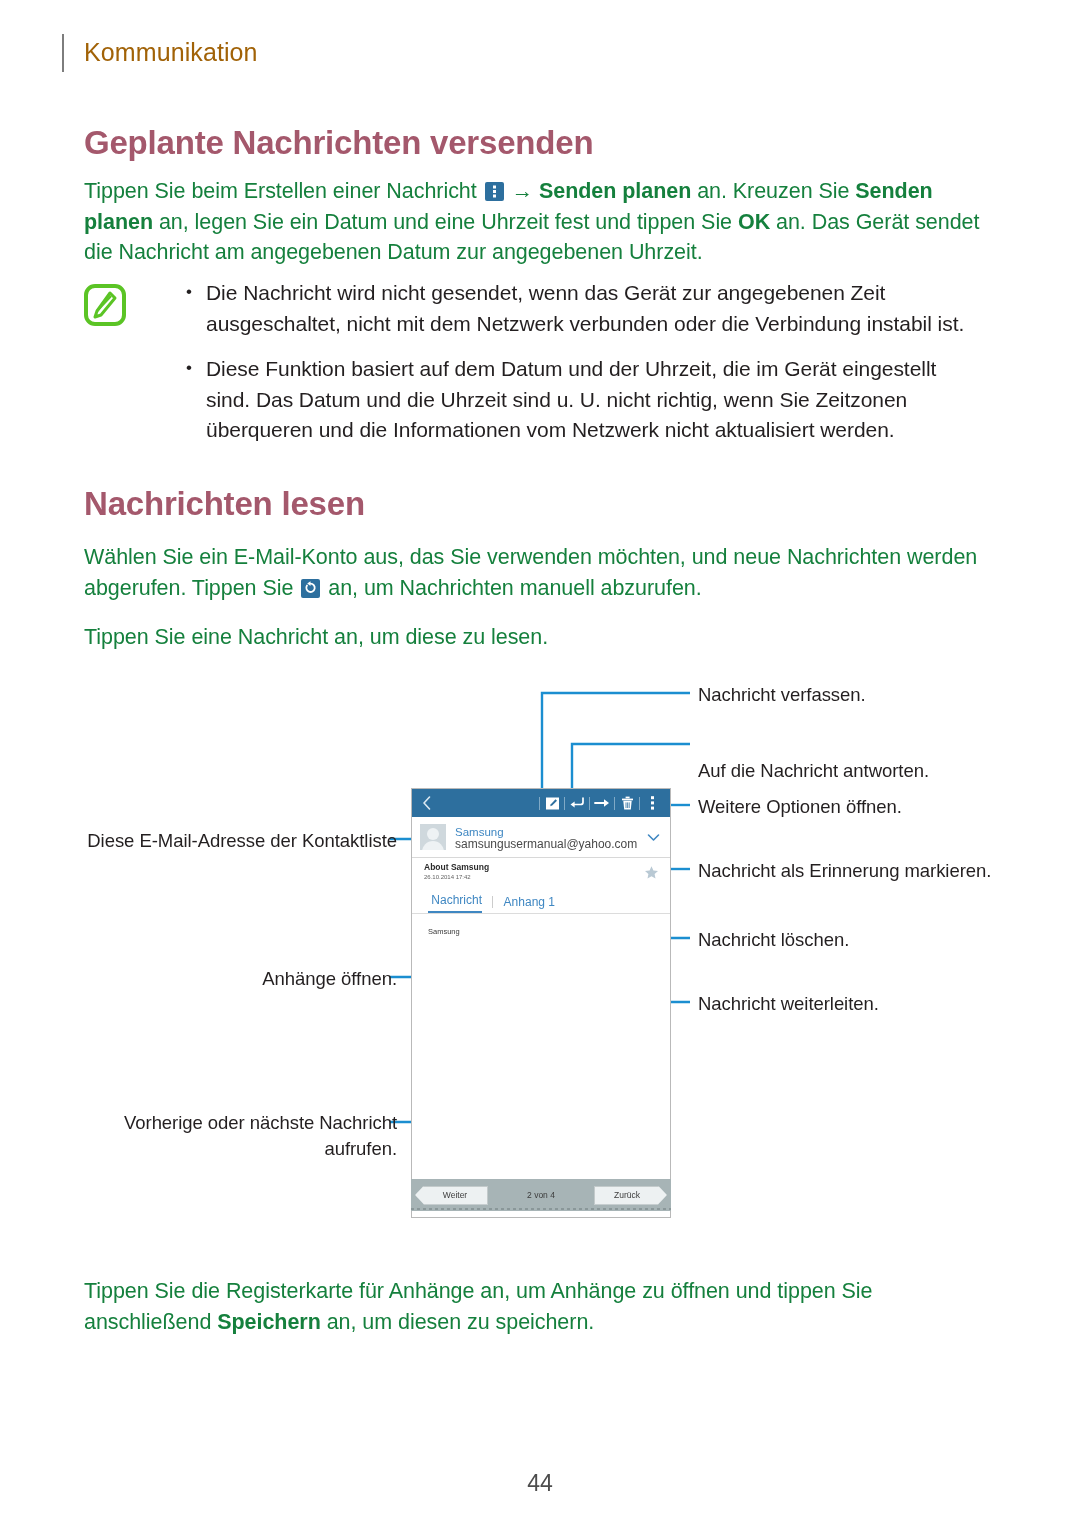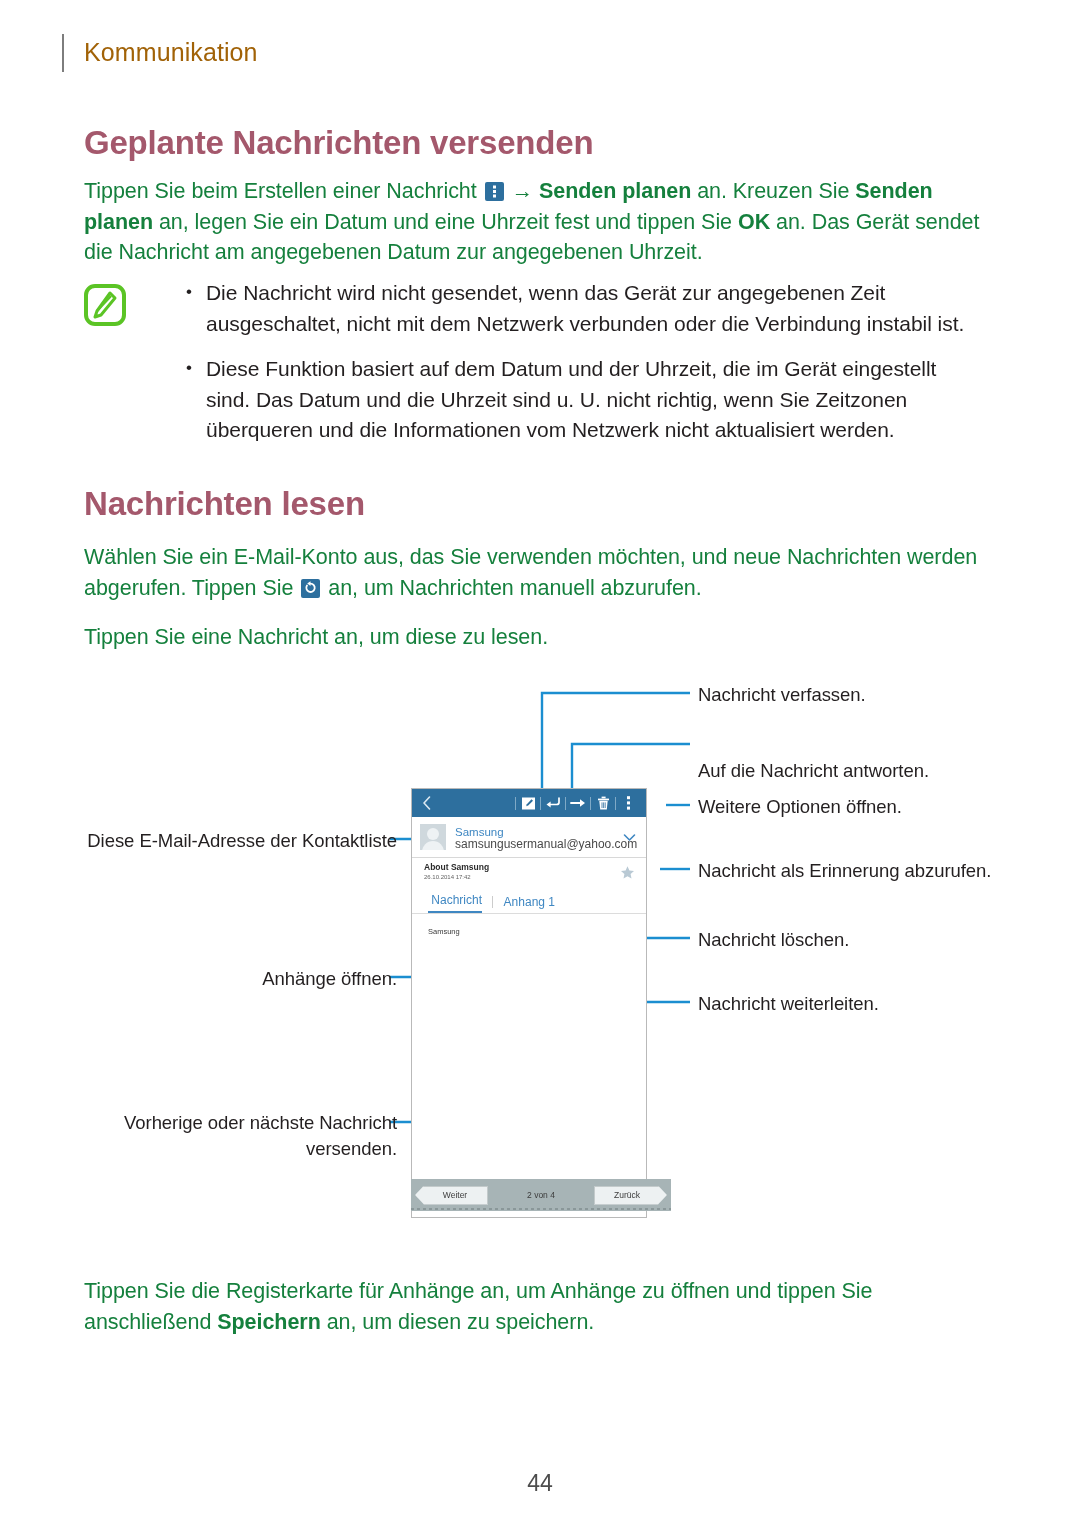--- a/index.html
+++ b/index.html
@@ -120,21 +120,21 @@
     left: 0;
     top: 660px;
     width: 1080px;
     height: 580px;
   }
 
   .screen-shell {
     position: absolute;
     left: 411px;
     top: 128px;
-    width: 236px;
+    width: 260px;
     height: 430px;
     background: #ffffff;
     border: 1px solid #b9b9b9;
     box-sizing: border-box;
   }
 
   .toolbar {
     position: absolute;
     left: 0;
     top: 0;
@@ -547,31 +547,31 @@
   <div class="bottom-bar">
     <div class="nav-btn left">Weiter</div>
     <div class="page-count">2 von 4</div>
     <div class="nav-btn right">Zurück</div>
   </div>
   <div class="dotted-line"></div>
 
   <div class="callout right" id="c-verfassen">Nachricht verfassen.</div>
   <div class="callout right" id="c-antworten">Auf die Nachricht antworten.</div>
   <div class="callout right" id="c-optionen">Weitere Optionen öffnen.</div>
-  <div class="callout right" id="c-erinnerung">Nachricht als Erinnerung abzurufen.</div>
+  <div class="callout right" id="c-erinnerung">Nachricht als Erinnerung markieren.</div>
   <div class="callout right" id="c-loeschen">Nachricht löschen.</div>
   <div class="callout right" id="c-weiterleiten">Nachricht weiterleiten.</div>
 
   <div class="callout left" id="c-kontakt">
     <div>Diese E-Mail-Adresse der Kontaktliste</div>
   </div>
   <div class="callout left" id="c-anhaenge">Anhänge öffnen.</div>
   <div class="callout left" id="c-vorherige">
     <div>Vorherige oder nächste Nachricht</div>
-    <div>versenden.</div>
+    <div>aufrufen.</div>
   </div>
 </div>
 
 <div class="para" id="p-final">
   <span>Tippen Sie die Registerkarte für Anhänge an, um Anhänge zu öffnen und tippen Sie anschließend </span><b>Speichern</b><span> an, um diesen zu speichern.</span>
 </div>
 
 <div class="page-number">44</div>
 
 </body></html>

